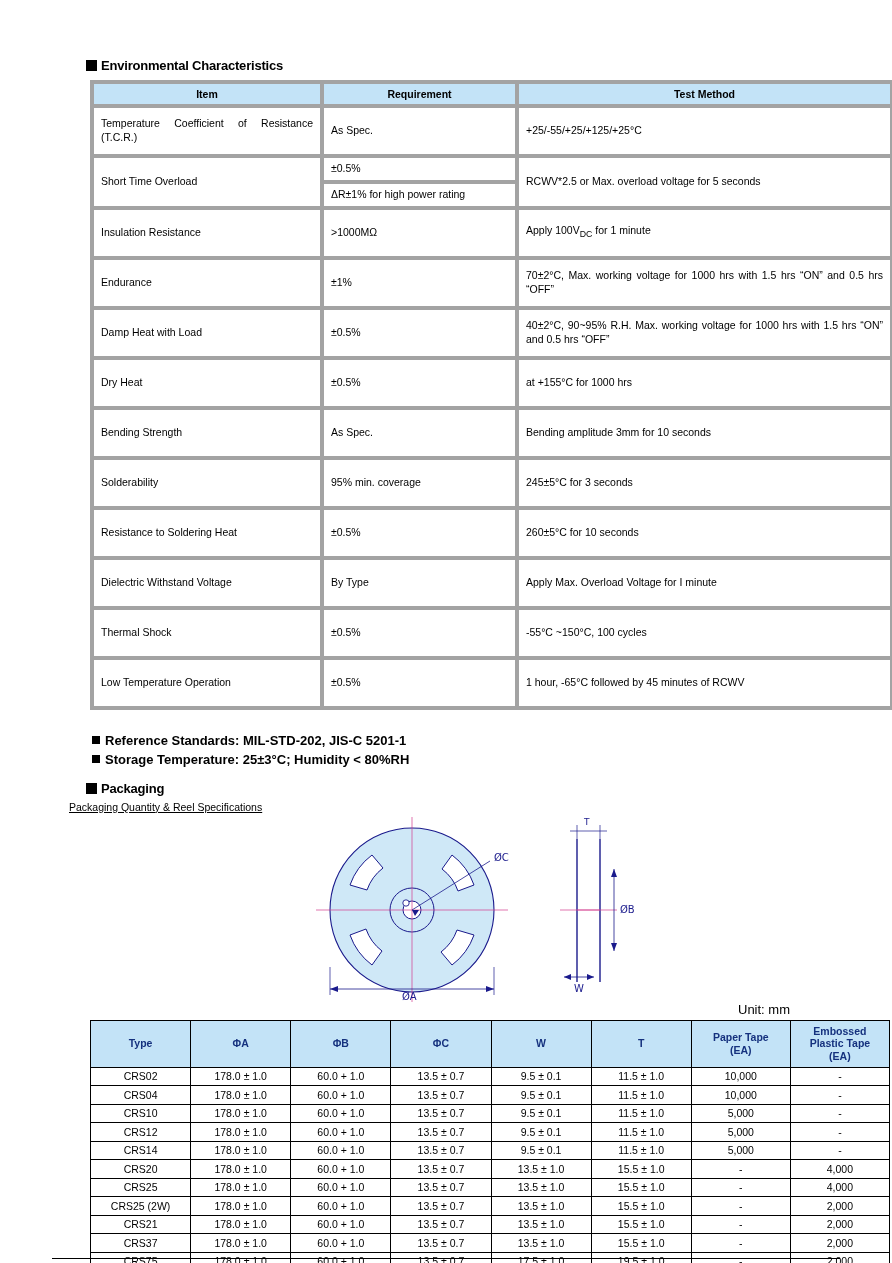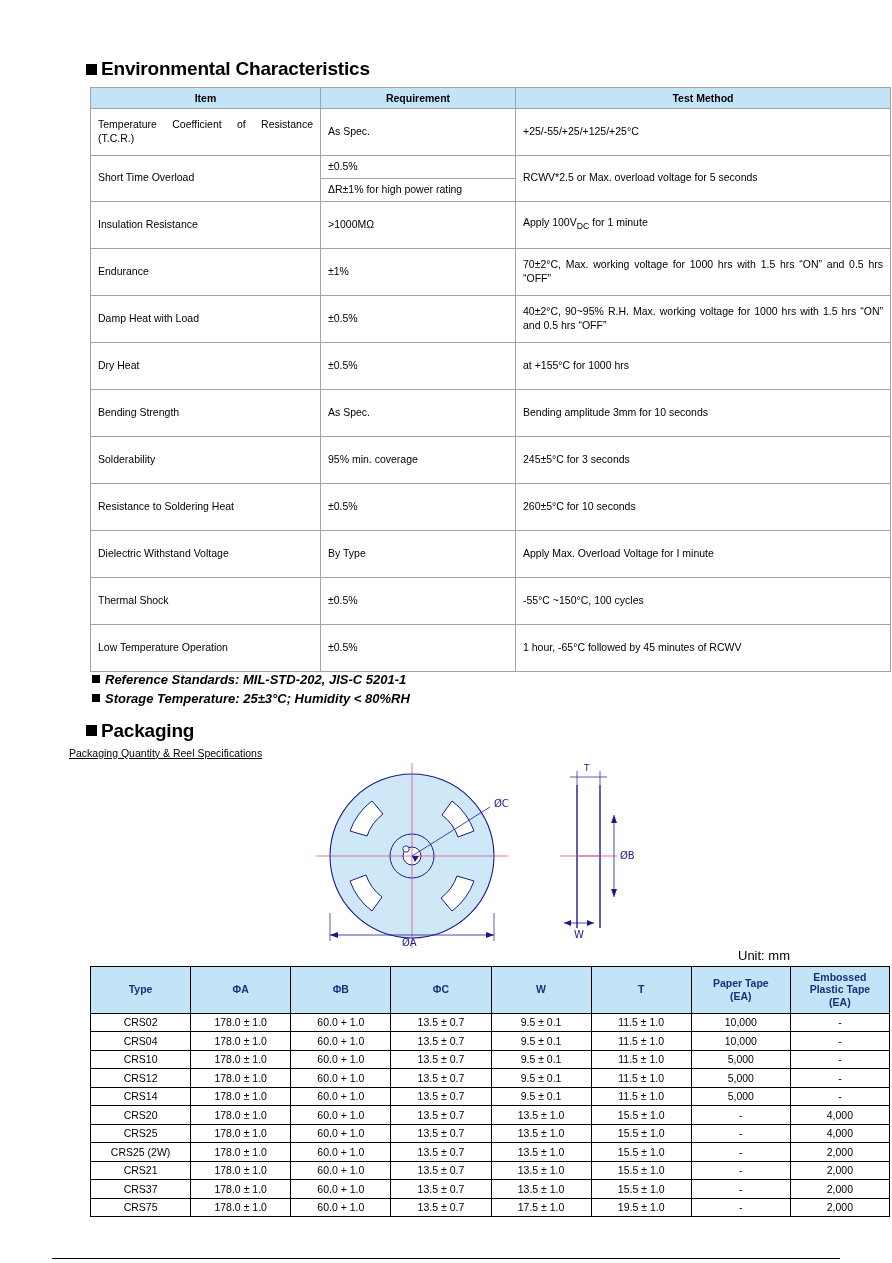--- a/index.html
+++ b/index.html
@@ -20,21 +20,21 @@
     width: 892px;
     height: 1263px;
     box-sizing: border-box;
     padding: 0 52px;
   }
 
   
   .section-head {
     display: flex;
     align-items: center;
-    font-size: 19px;
+    font-size: 13px;
     font-weight: bold;
     letter-spacing: -0.2px;
   }
   .sq-big {
     display: inline-block;
     width: 11px;
     height: 11px;
     background: #000;
     margin-right: 4px;
   }
@@ -52,21 +52,21 @@
   table {
     border-collapse: collapse;
   }
   .env-table {
     margin-top: 7px;
     margin-left: 38px;
     width: 800px;
     table-layout: fixed;
   }
   .env-table th, .env-table td {
-    border: 1px solid #a3a3a3;
+    border: 4px solid #a3a3a3;
     padding: 0;
     vertical-align: middle;
   }
   .env-table th {
     background: #c3e3f7;
     font-size: 10.5px;
     font-weight: bold;
     height: 20px;
     text-align: center;
   }
@@ -77,25 +77,24 @@
   }
   .env-table td.item { height: 36px; }
   .col-item { width: 230px; }
   .col-req  { width: 195px; }
   .col-test { width: 375px; }
   .justify { text-align: justify; text-align-last: left; }
   .sub-row td { padding: 4px 7px; }
 
   
   .bullets {
-    margin-top: 0;
+    margin-top: 23px;
     margin-left: 40px;
     font-size: 13px;
     font-weight: bold;
-    font-style: italic;
   }
   .bullets div { display: flex; align-items: center; margin-bottom: 4px; }
 
   
   .pack-sub {
     margin-left: 17px;
     margin-top: 5px;
     font-size: 10.5px;
     text-decoration: underline;
   }

